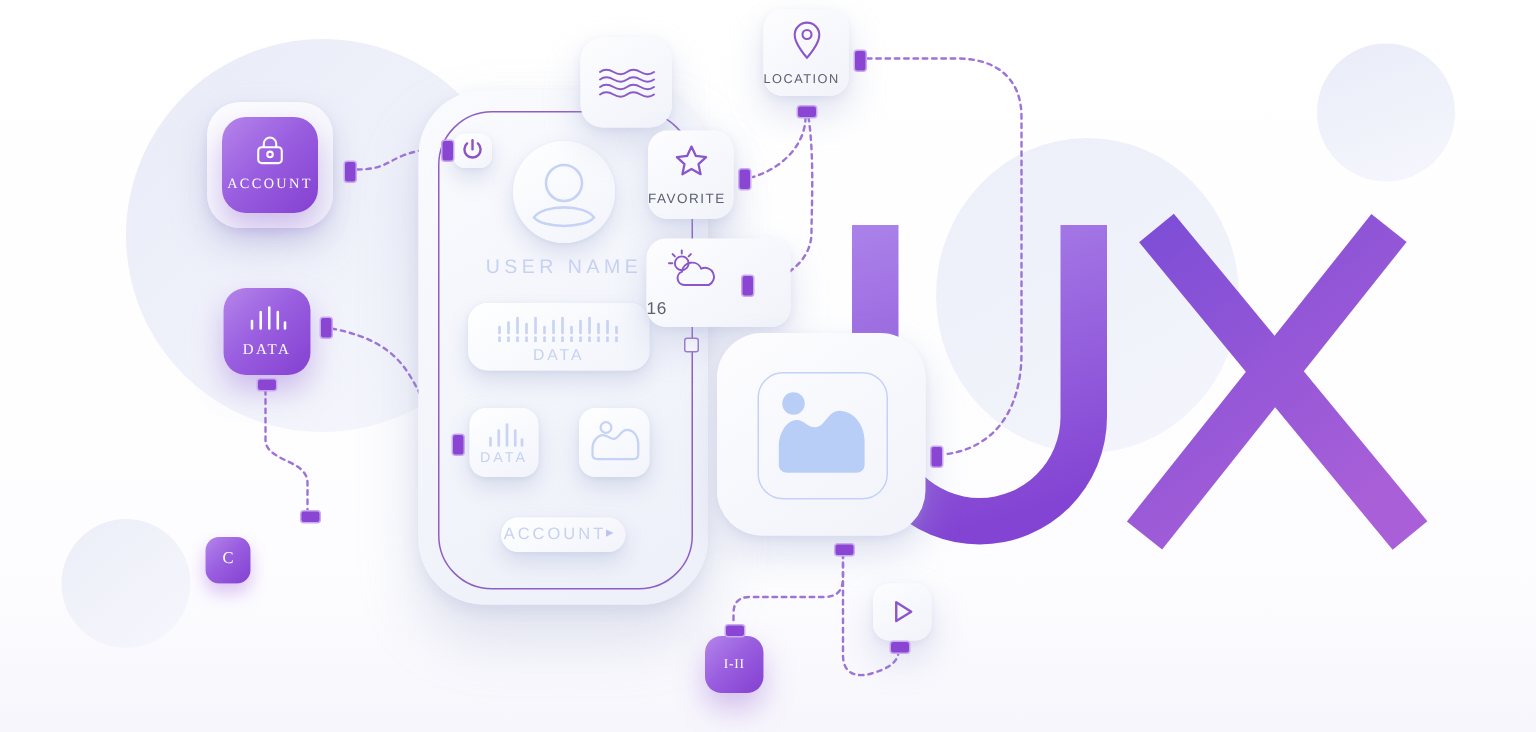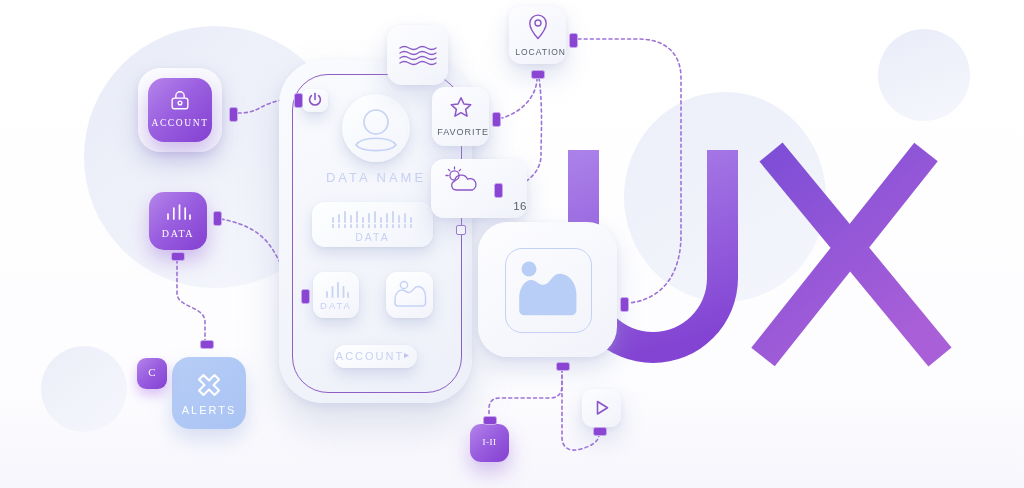--- a/index.html
+++ b/index.html
@@ -14,21 +14,21 @@
   .c1{left:84px;top:26px;width:262px;height:262px;background:linear-gradient(135deg,#e8ebf7,#f7f8fd);}
   .c2{left:624px;top:92px;width:202px;height:210px;background:linear-gradient(150deg,#ecEFf9,#f4f5fc);background:linear-gradient(150deg,#ecEFf9,#f4f5fc);}
   .c3{left:878px;top:29px;width:92px;height:92px;background:linear-gradient(160deg,#e9ecf8,#f6f7fd);}
   .c4{left:41px;top:346px;width:86px;height:86px;background:linear-gradient(140deg,#eceef8,#f6f7fd);}
   
   .wcard{position:absolute;background:linear-gradient(145deg,#fdfdff,#f1f3fa);
     box-shadow:0 12px 24px rgba(158,168,208,.32), 0 2px 6px rgba(158,168,208,.18);}
   .grad-card{position:absolute;color:#fff;background:linear-gradient(135deg,#b585ea 0%,#9a5fe0 45%,#8440d1 100%);
     box-shadow:0 10px 20px rgba(138,80,210,.35);font-family:Liberation Serif, serif;}
   .card-label{position:absolute;left:0;right:0;text-align:center;letter-spacing:1.6px;font-size:10px;color:#ffffff;}
-  .slate-label{position:absolute;left:0;right:0;text-align:right;letter-spacing:1px;font-size:9px;color:#5b6170;}
+  .slate-label{position:absolute;left:0;right:0;text-align:left;letter-spacing:1px;font-size:9px;color:#5b6170;}
   
   .conn{position:absolute;background:#8a46d2;border:1px solid #c9aaf0;border-radius:2.5px;z-index:9;}
   .connV{width:7px;height:13px;}
   .connH{width:12px;height:7px;}
   
   #phone{left:279px;top:60px;width:193px;height:343px;border-radius:44px;z-index:3;
     background:linear-gradient(150deg,#fafbfe,#edf0f9);
     box-shadow:0 22px 40px rgba(150,160,200,.30), 0 4px 10px rgba(150,160,200,.18);}
   #phone-outline{left:292px;top:74px;width:168px;height:317px;border:1.4px solid #8e5ec4;border-radius:36px;z-index:3;}
   .inner-raised{position:absolute;background:linear-gradient(150deg,#feffff,#f2f4fb);
@@ -101,21 +101,21 @@
     <span>
       <svg width="68" height="68" viewBox="0 0 68 68">
         <g fill="none" stroke="#c6d3f6" stroke-width="1.7">
           <circle cx="34" cy="28" r="12"></circle>
           <path d="M14 51 C20 42 48 42 54 51 C48 58.5 20 58.5 14 51 Z"></path>
         </g>
       </svg>
     </span>
   </div>
 
-  <div class="abs lightblue-label card-front" style="left:306px;top:170px;width:140px;font-size:13px;letter-spacing:3px;">DATA NAME</div>
+  <div class="abs lightblue-label card-front" style="left:306px;top:170px;width:140px;font-size:13px;letter-spacing:3px;">USER NAME</div>
 
   <div class="inner-raised card-front" style="left:312px;top:202px;width:121px;height:45px;border-radius:13px;">
     <span class="abs" style="left:18px;top:8px;">
       <svg width="86" height="18" viewBox="0 0 86 18">
         <g stroke="#c9d4f3" stroke-width="1.8" stroke-linecap="round">
           <line x1="3" y1="12" x2="3" y2="8"></line>
             <line x1="9" y1="12" x2="9" y2="5"></line>
           <line x1="15" y1="12" x2="15" y2="2"></line>
             <line x1="21" y1="12" x2="21" y2="6"></line>
           <line x1="27" y1="12" x2="27" y2="2"></line>
@@ -202,28 +202,20 @@
             <line x1="8.8" y1="16" x2="8.8" y2="5"></line>
           <line x1="14.5" y1="16" x2="14.5" y2="2"></line>
             <line x1="20.2" y1="16" x2="20.2" y2="5"></line>
           <line x1="25" y1="16" x2="25" y2="12"></line>
         </g>
       </svg>
     </span>
     <div class="card-label" style="top:36px;font-size:10px;">DATA</div>
   </div>
 
-  <div class="card-front abs" style="left:172px;top:357px;width:74px;height:72px;border-radius:18px;background:linear-gradient(140deg,#b7cdf7,#a9c3f3);box-shadow:0 10px 20px rgba(150,170,220,.35);">
-    <span class="abs" style="left:21px;top:12px;">
-      <svg width="32" height="32" viewBox="0 0 32 32">
-        <path transform="translate(16,16) rotate(45)" fill="none" stroke="#ffffff" stroke-width="2" stroke-linejoin="round" d="M-3.2,-11 H3.2 V-3.2 H11 V3.2 H3.2 V11 H-3.2 V3.2 H-11 V-3.2 H-3.2 Z"></path>
-      </svg>
-    </span>
-    <div class="card-label" style="top:47px;font-size:11px;letter-spacing:2px;">ALERTS</div>
-  </div>
 
   <div class="grad-card card-front" style="left:137px;top:358px;width:30px;height:31px;border-radius:9px;box-shadow:0 6px 12px rgba(180,120,230,.45);">
     <div class="card-label" style="top:8px;font-size:11px;letter-spacing:0;">C</div>
   </div>
 
   <div class="wcard card-front" style="left:387px;top:25px;width:61px;height:60px;border-radius:15px;">
     <span class="abs" style="left:11px;top:20px;">
       <svg width="40" height="22" viewBox="0 0 40 22">
         <g fill="none" stroke="#8a5bc8" stroke-width="1.3" stroke-linecap="round">
           <path d="M2,3  q4,-3 9,0 t9,0 t9,0 t9,0"></path>

